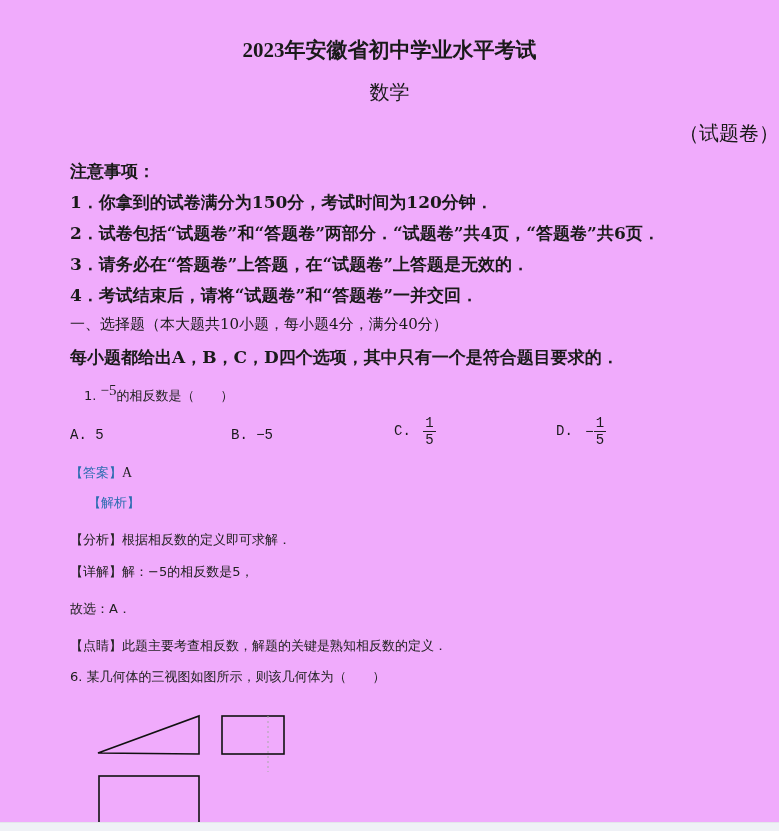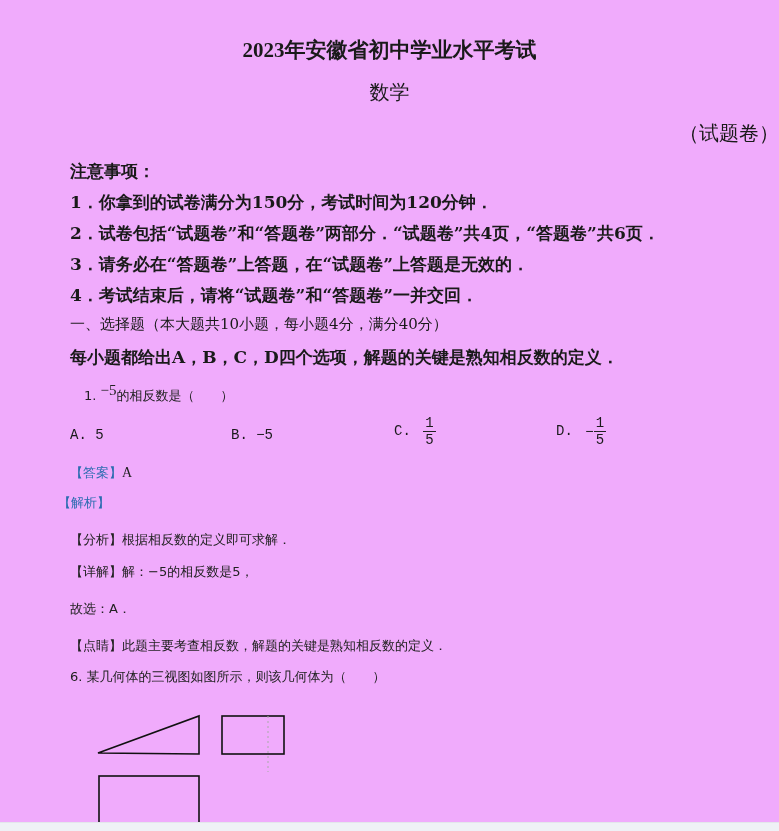--- a/index.html
+++ b/index.html
@@ -30,42 +30,42 @@
   <div class="abs subject">数学</div>
   <div class="abs volume">（试题卷）</div>
 
   <div class="abs notice" style="top:160px;">注意事项：</div>
   <div class="abs notice" style="top:191px;">1．你拿到的试卷满分为150分，考试时间为120分钟．</div>
   <div class="abs notice" style="top:222px;">2．试卷包括“试题卷”和“答题卷”两部分．“试题卷”共4页，“答题卷”共6页．</div>
   <div class="abs notice" style="top:253px;">3．请务必在“答题卷”上答题，在“试题卷”上答题是无效的．</div>
   <div class="abs notice" style="top:284px;">4．考试结束后，请将“试题卷”和“答题卷”一并交回．</div>
 
   <div class="abs plain" style="top:315px;">一、选择题（本大题共10小题，每小题4分，满分40分）</div>
-  <div class="abs notice" style="top:346px;">每小题都给出A，B，C，D四个选项，解题的关键是熟知相反数的定义．</div>
+  <div class="abs notice" style="top:346px;">每小题都给出A，B，C，D四个选项，其中只有一个是符合题目要求的．</div>
 
   <div class="abs q" style="left:84px; top:387px;">
     <span>1.</span>
     <span style="position:relative; top:-5px; font-family:'Liberation Serif',serif; font-size:15px;">−5</span><span>的相反数是（　　）</span>
   </div>
 
   <div class="abs opt" style="left:70px; top:427px;">A. 5</div>
   <div class="abs opt" style="left:231px; top:427px;">B.  −5</div>
   <div class="abs opt" style="left:394px; top:415px;">
     <span>C.</span>
     <span class="frac"><span class="num">1</span><span class="den">5</span></span>
   </div>
   <div class="abs opt" style="left:556px; top:415px;">
     <span>D.</span>
     <span style="vertical-align:middle; margin-left:4px;">−</span><span class="frac" style="margin-left:0"><span class="num">1</span><span class="den">5</span></span>
   </div>
 
   <div class="abs q" style="left:70px; top:464px;">
     <span class="lbl">【答案】</span><span style="font-family:'Liberation Serif',serif; font-size:14px;">A</span>
   </div>
-  <div class="abs q lbl" style="left:58px; top:494px;font-family:Liberation Mono, monospace;">【解析】</div>
+  <div class="abs q lbl" style="left:88px; top:494px;font-family:Liberation Mono, monospace;">【解析】</div>
 
   <div class="abs q" style="left:70px; top:531px;">
     <span>【分析】</span><span>根据相反数的定义即可求解．</span>
   </div>
   <div class="abs q" style="left:70px; top:563px;">
     <span>【详解】</span><span>解：−5的相反数是5，</span>
   </div>
   <div class="abs q" style="left:70px; top:600px;">故选：A．</div>
   <div class="abs q" style="left:70px; top:637px;">
     <span>【点睛】</span><span>此题主要考查相反数，解题的关键是熟知相反数的定义．</span>

